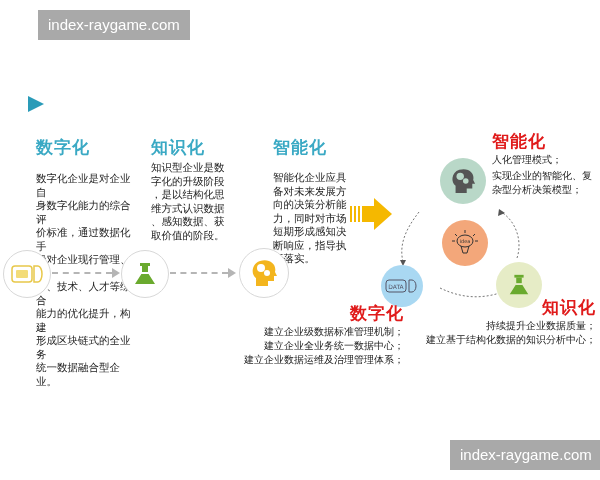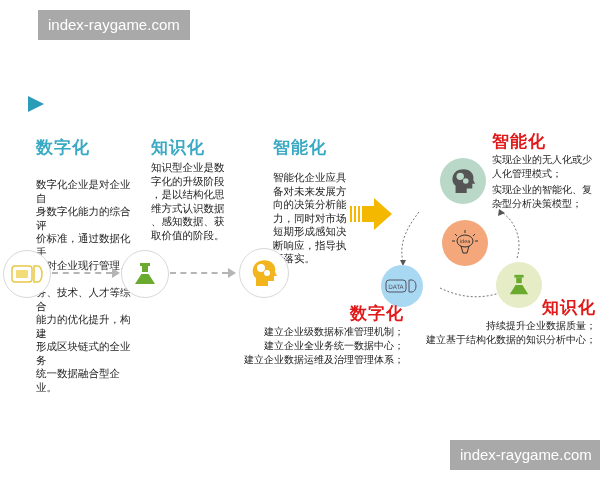--- a/index.html
+++ b/index.html
@@ -26,21 +26,21 @@
 <body>
 
 <div class="wm" style="left:10px;top:10px;">index-raygame.com</div>
 
 <div class="abs title">
   <span class="tri"></span>
 </div>
 
 <div class="abs" style="left:36px;top:136px;width:100px;">
   <div class="col-h">数字化</div>
-  <div class="col-t" style="margin-top:19px;">
+  <div class="col-t" style="margin-top:13px;">
     <div>数字化企业是对企业自</div>
     <div>身数字化能力的综合评</div>
     <div>价标准，通过数据化手</div>
     <div>段对企业现行管理、业</div>
     <div>务、技术、人才等综合</div>
     <div>能力的优化提升，构建</div>
     <div>形成区块链式的全业务</div>
     <div>统一数据融合型企业。</div>
   </div>
 </div>
@@ -147,21 +147,20 @@
 <div class="bub" style="left:496px;top:262px;width:46px;height:46px;background:#e6ecc6;">
   <svg width="24" height="24" viewBox="0 0 26 26">
     <rect x="8" y="2" width="10" height="3" fill="#6aaa2e"></rect>
     <path d="M10 5 v7 L3 23 h20 L16 12 V5 z" fill="#6aaa2e"></path>
     <rect x="9" y="11" width="8" height="2" fill="#e6ecc6"></rect>
   </svg>
 </div>
 
 <div class="abs" style="left:492px;top:130px;">
   <div class="red-h">智能化</div>
-  <div class="rt">实现企业的无人化或少</div>
   <div class="rt">人化管理模式；</div>
   <div class="rt" style="margin-top:2px;">实现企业的智能化、复</div>
   <div class="rt">杂型分析决策模型；</div>
 </div>
 
 <div class="abs" style="left:240px;top:302px;width:164px;text-align:right;">
   <div class="red-h">数字化</div>
   <div class="rt">建立企业级数据标准管理机制；</div>
   <div class="rt">建立企业全业务统一数据中心；</div>
   <div class="rt">建立企业数据运维及治理管理体系；</div>

